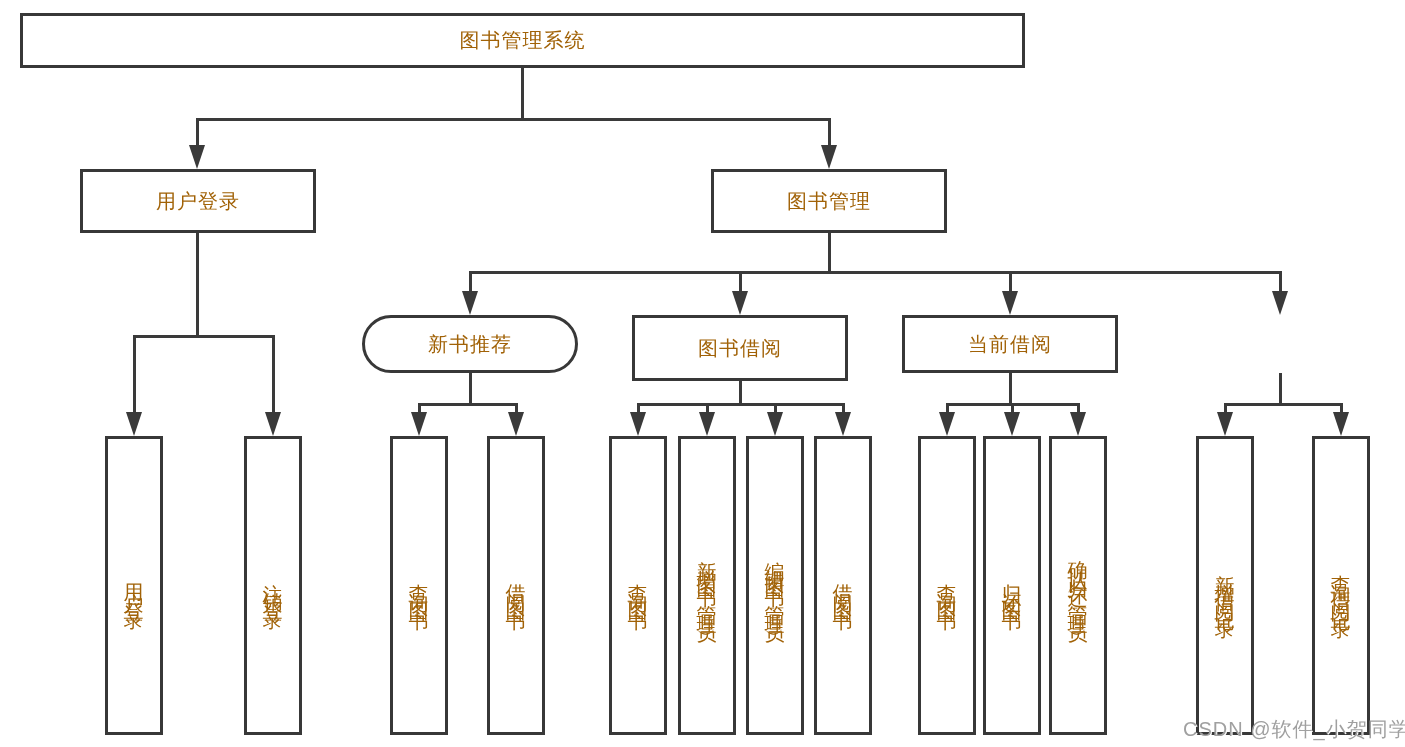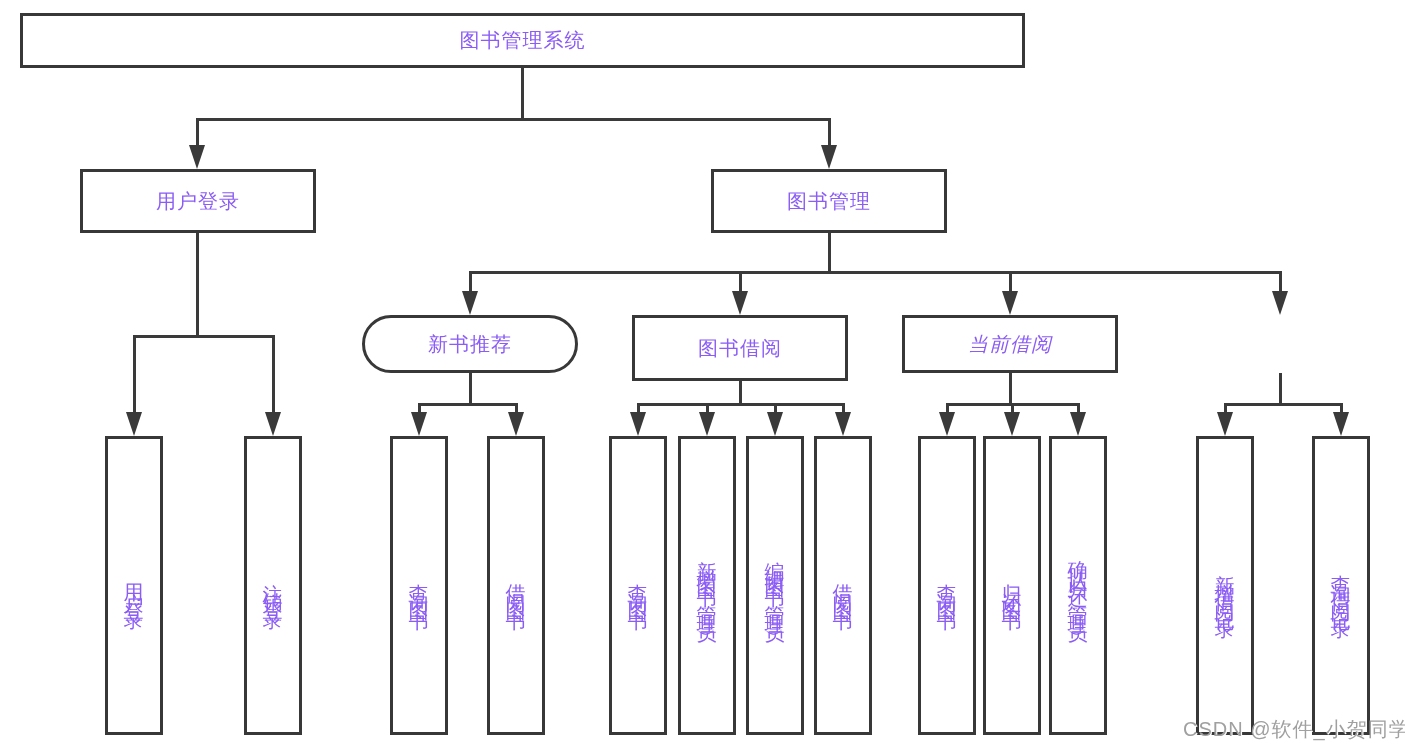--- a/index.html
+++ b/index.html
@@ -13,21 +13,21 @@
   }
   .box{
     position:absolute;
     box-sizing:border-box;
     background:#ffffff;
     border:3px solid #383838;
     display:flex;
     align-items:center;
     justify-content:center;
     font-size:20px;
-    color:#8b5cf6;
+    color:#a16207;
     letter-spacing:1px;
   }
   .top{border-width:3px;}
   .vbox{
     writing-mode:vertical-rl;
     text-orientation:mixed;
     letter-spacing:9px;
     font-size:20px;
     line-height:1;
     padding:6px 0;
@@ -38,21 +38,21 @@
     border-left:8px solid transparent;
     border-right:8px solid transparent;
     border-top:24px solid #3a3a3a;
   }
   
   .n-root{left:20px;top:13px;width:1005px;height:55px;}
   .n-user-login{left:80px;top:169px;width:236px;height:64px;}
   .n-book-mgmt{left:711px;top:169px;width:236px;height:64px;}
   .n-new-book{left:362px;top:315px;width:216px;height:58px;border-radius:29px;}
   .n-book-borrow{left:632px;top:315px;width:216px;height:66px;}
-  .n-cur-borrow{left:902px;top:315px;width:216px;height:58px;font-style:italic;}
+  .n-cur-borrow{left:902px;top:315px;width:216px;height:58px;}
   .n-borrow-rec{left:1172px;top:315px;width:216px;height:58px;}
   .lf{top:436px;width:58px;height:299px;}
   .lf-a1{left:105px;} .lf-a2{left:244px;}
   .lf-b1{left:390px;} .lf-b2{left:487px;}
   .lf-c1{left:609px;} .lf-c2{left:678px;} .lf-c3{left:746px;} .lf-c4{left:814px;}
   .lf-d1{left:918px;} .lf-d2{left:983px;} .lf-d3{left:1049px;}
   .lf-e1{left:1196px;} .lf-e2{left:1312px;}
   .watermark{
     position:absolute;
     left:1183px;top:716px;

